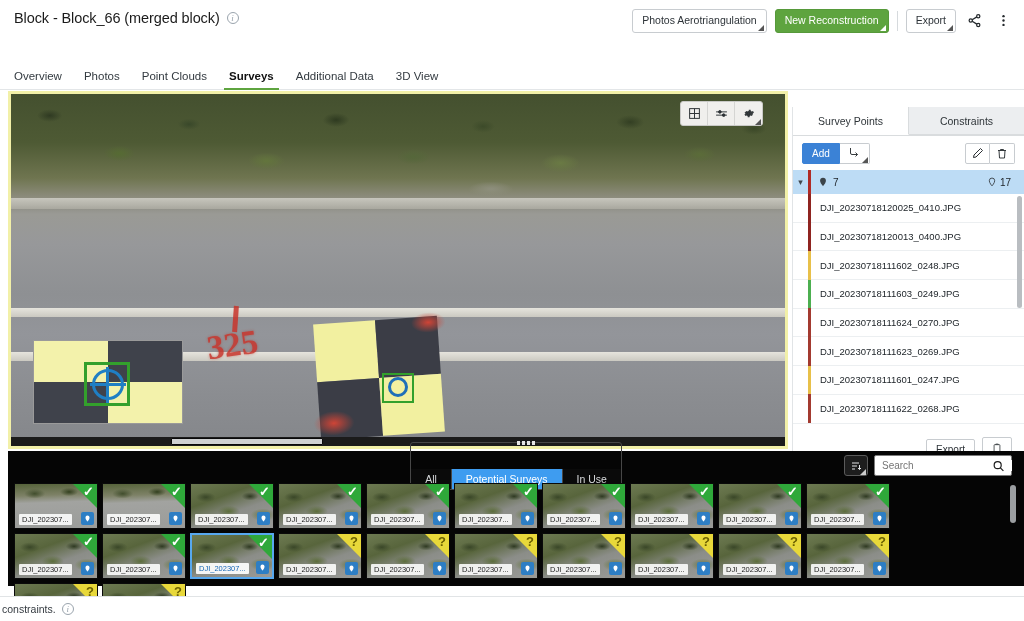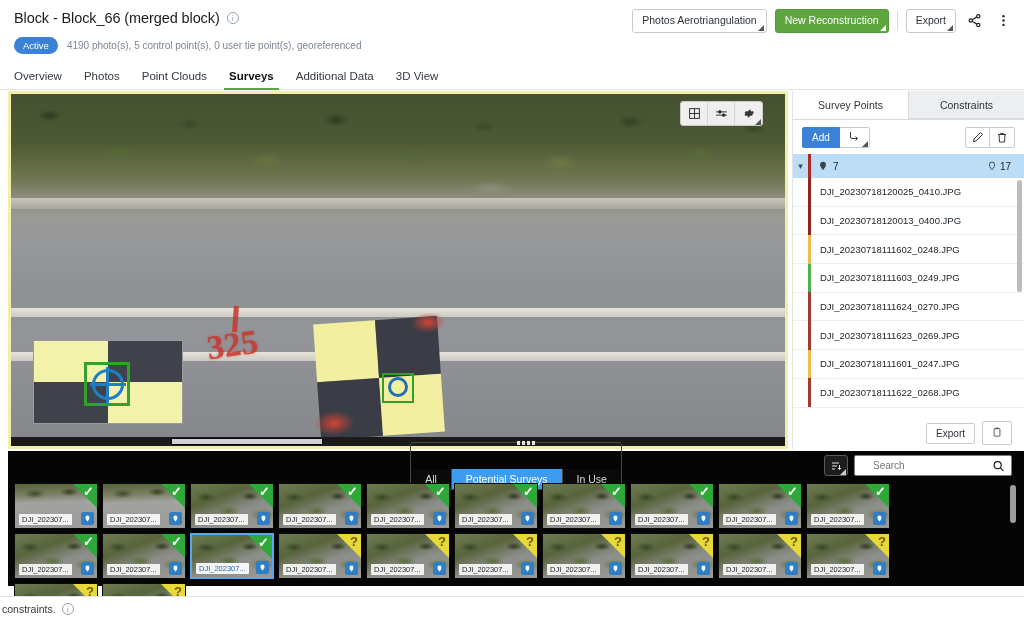--- a/index.html
+++ b/index.html
@@ -215,21 +215,21 @@
     background: #cfd1d2; border-radius: 1px;
   }
   .grip-dots {
     position: absolute; left: 506px; bottom: 1px;
     display: flex; gap: 2px; z-index: 7;
   }
   .grip-dots i { width: 3px; height: 4px; background: #e6e6e6; display: block; }
 
   
   .rpanel {
-    position: absolute; left: 792px; top: 0; width: 232px; height: 358px;
+    position: absolute; left: 792px; top: 16px; width: 232px; height: 358px;
     background: #fff; border-left: 1px solid #e1e4e6;
   }
   .rtabs { display: flex; height: 29px; border-bottom: 1px solid #d9dcde; }
   .rtab {
     flex: 1; display: flex; align-items: center; justify-content: center;
     font-size: 10.5px; color: #2f3539; cursor: pointer;
     background: #eceef0; border-right: 1px solid #d9dcde; border-bottom: 1px solid #d9dcde;
   }
   .rtab.active { background: #fff; border-bottom-color: #fff; font-weight: normal; }
   .rtab:last-child { border-right: none; }
@@ -315,21 +315,21 @@
     cursor: pointer;
   }
   .sortbtn .caret {
     position: absolute; right: 1px; bottom: 0;
     width: 0; height: 0;
     border-left: 3px solid transparent; border-top: 3px solid transparent;
     border-right: 3px solid #ccc; border-bottom: 3px solid #ccc;
   }
   .searchbox {
     position: relative; background: #fff; border: 1px solid #7c7c7c; border-radius: 2px;
-    width: 158px; height: 21px; display: flex; align-items: center; padding: 0 18px;
+    width: 138px; height: 21px; display: flex; align-items: center; padding: 0 7px;
   }
   .searchbox input {
     border: none; outline: none; font-size: 10px; width: 130px;
     font-family: "Liberation Sans", sans-serif; color: #333;
   }
   .searchbox .mag { position: absolute; right: 6px; top: 3px; }
 
   .thumbs {
     position: relative; padding: 2px 0 0 6px; display: flex; flex-wrap: wrap; gap: 4px;
     width: 920px;
@@ -388,24 +388,20 @@
   }
   .statusbar .txt { font-size: 10.5px; color: #343a40; }
 </style>
 </head>
 <body>
 
 <div class="header">
   <div class="title-row">
     <span class="page-title">Block -  Block_66 (merged block)</span>
     <span class="info-icon">i</span>
-  </div>
-  <div class="meta-row">
-    <span class="badge-active">Active</span>
-    <span class="meta-text">4190 photo(s), 5 control point(s), 0 user tie point(s), georeferenced</span>
   </div>
   <div class="header-actions">
     <button class="btn">
       <span>Photos Aerotriangulation</span>
       <span class="caret"></span>
     </button>
     <button class="btn primary">
       <span>New Reconstruction</span>
       <span class="caret"></span>
     </button>

